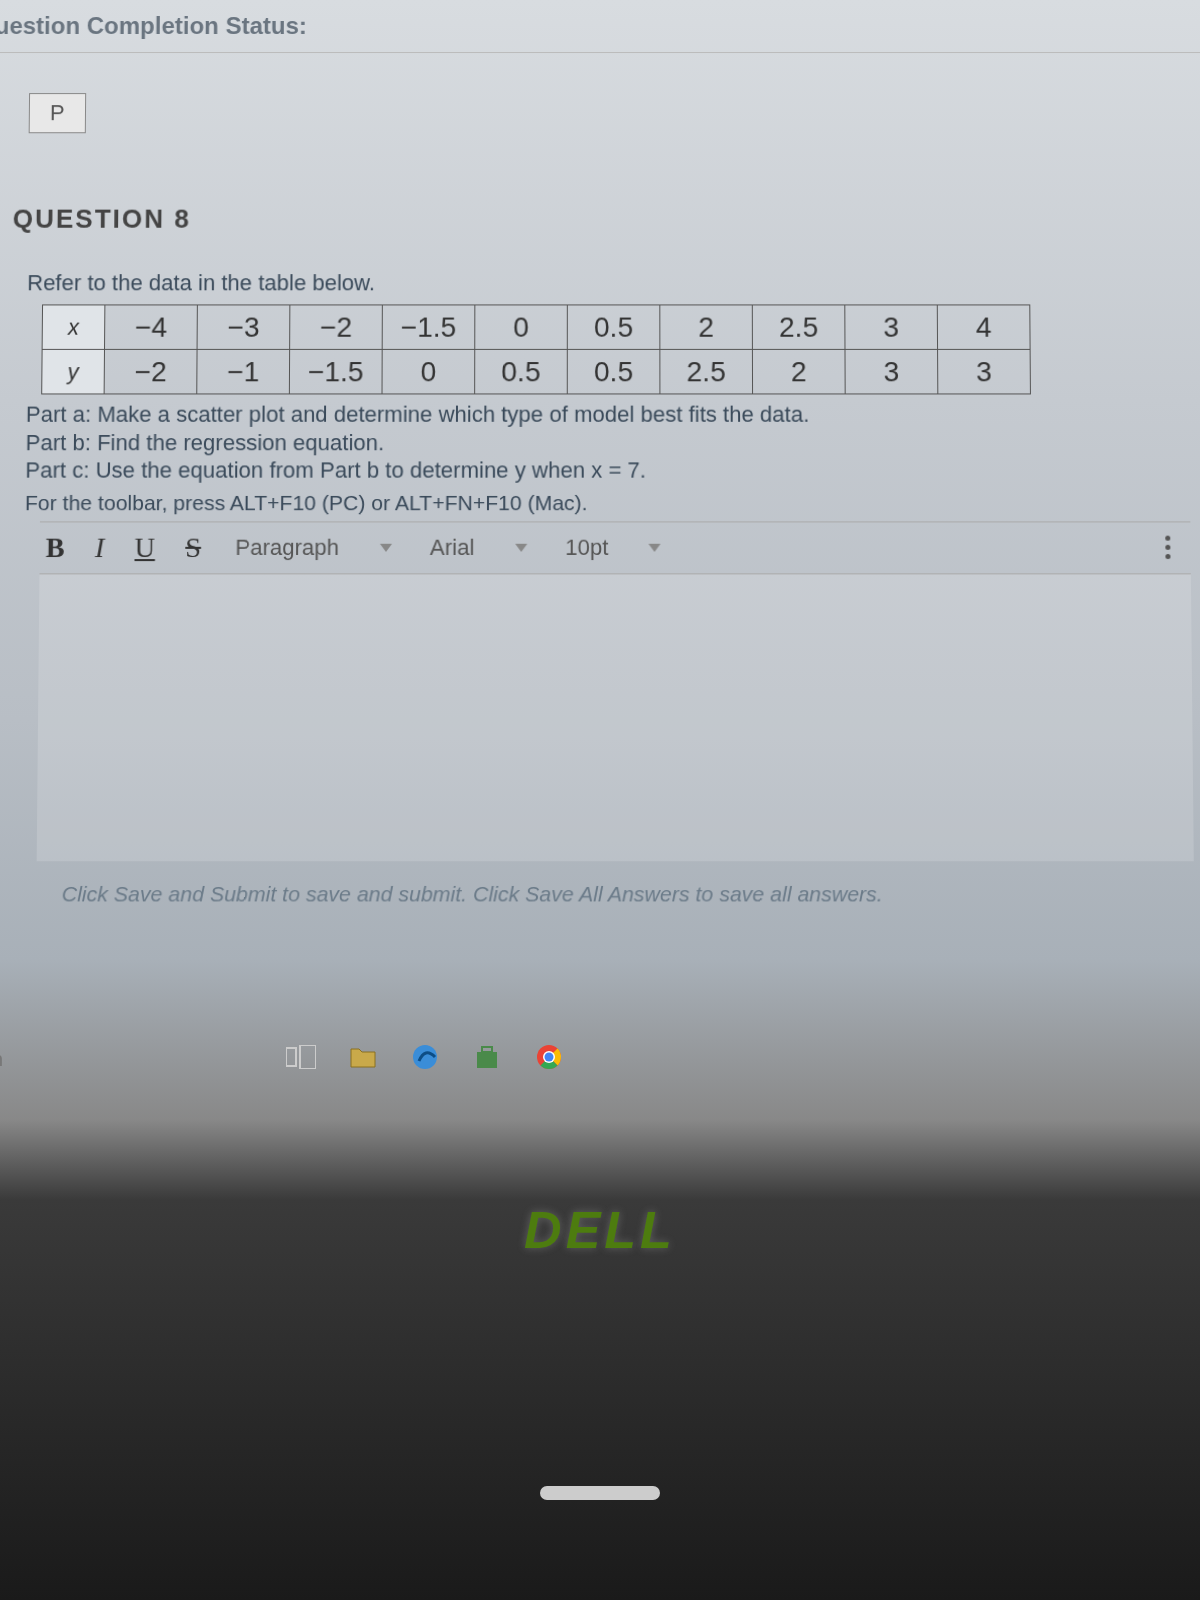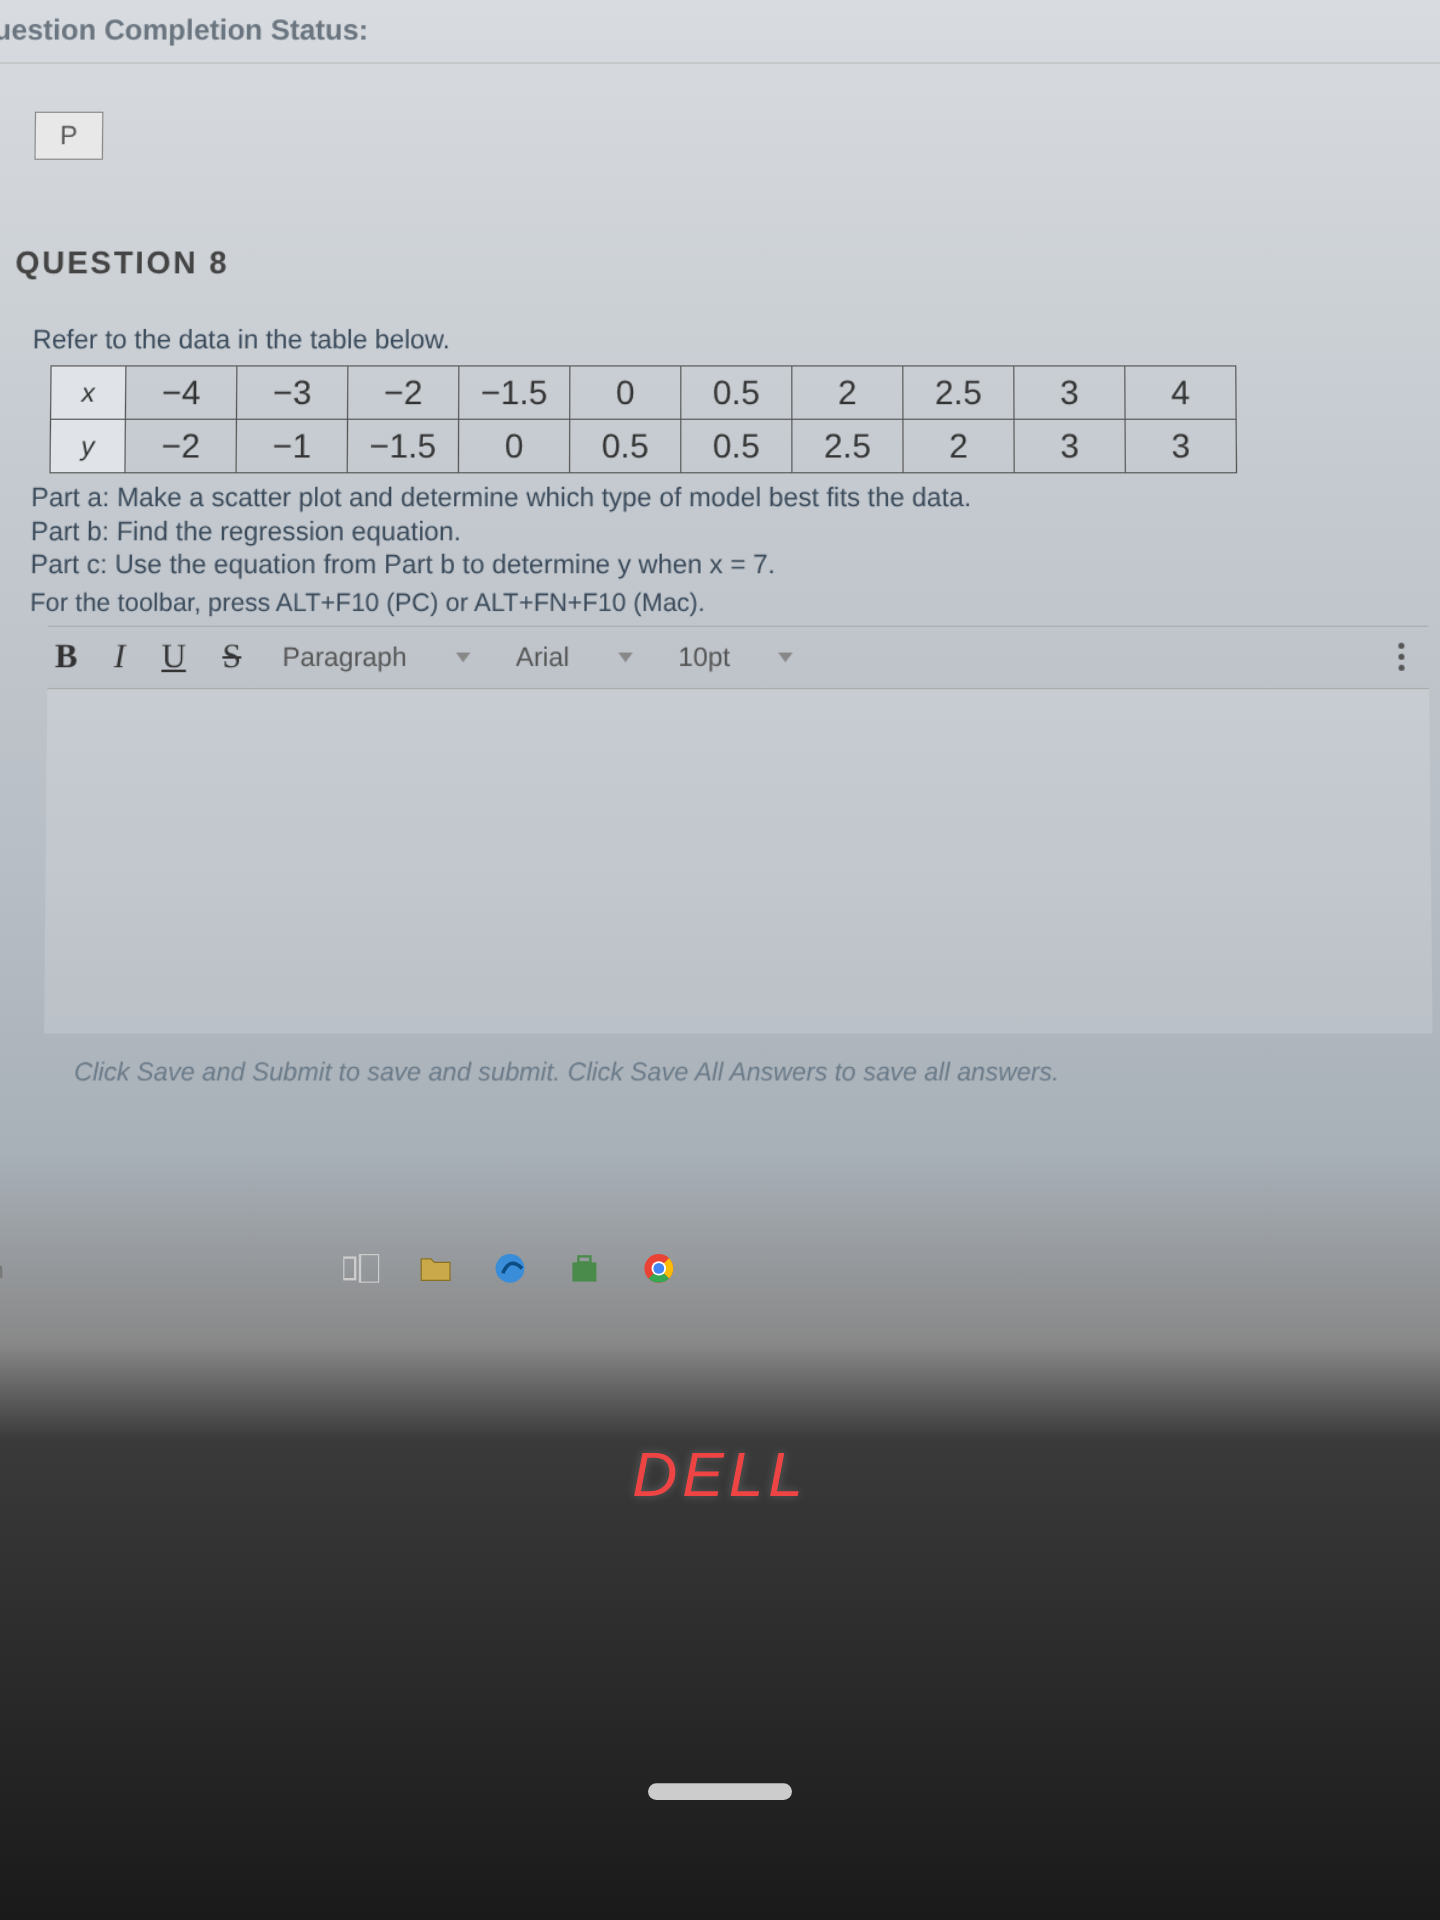--- a/index.html
+++ b/index.html
@@ -163,23 +163,23 @@
       display: flex;
       align-items: center;
       justify-content: center;
       font-size: 24px;
     }
     .dell-logo {
       position: absolute;
       top: 1200px;
       left: 50%;
       transform: translateX(-50%);
-      color: #ef4444;
+      color: #4d7c0f;
       font-size: 52px;
-      font-weight: normal;
+      font-weight: bold;
       letter-spacing: 4px;
       font-style: italic;
       text-shadow: 0 0 8px rgba(200,200,200,0.3);
     }
     .laptop-edge {
       position: absolute;
       bottom: 100px;
       left: 50%;
       transform: translateX(-50%);
       width: 120px;

